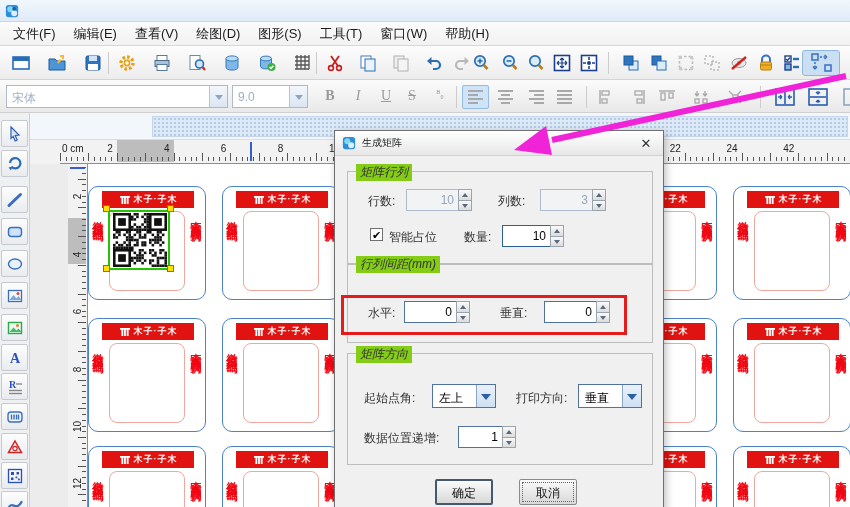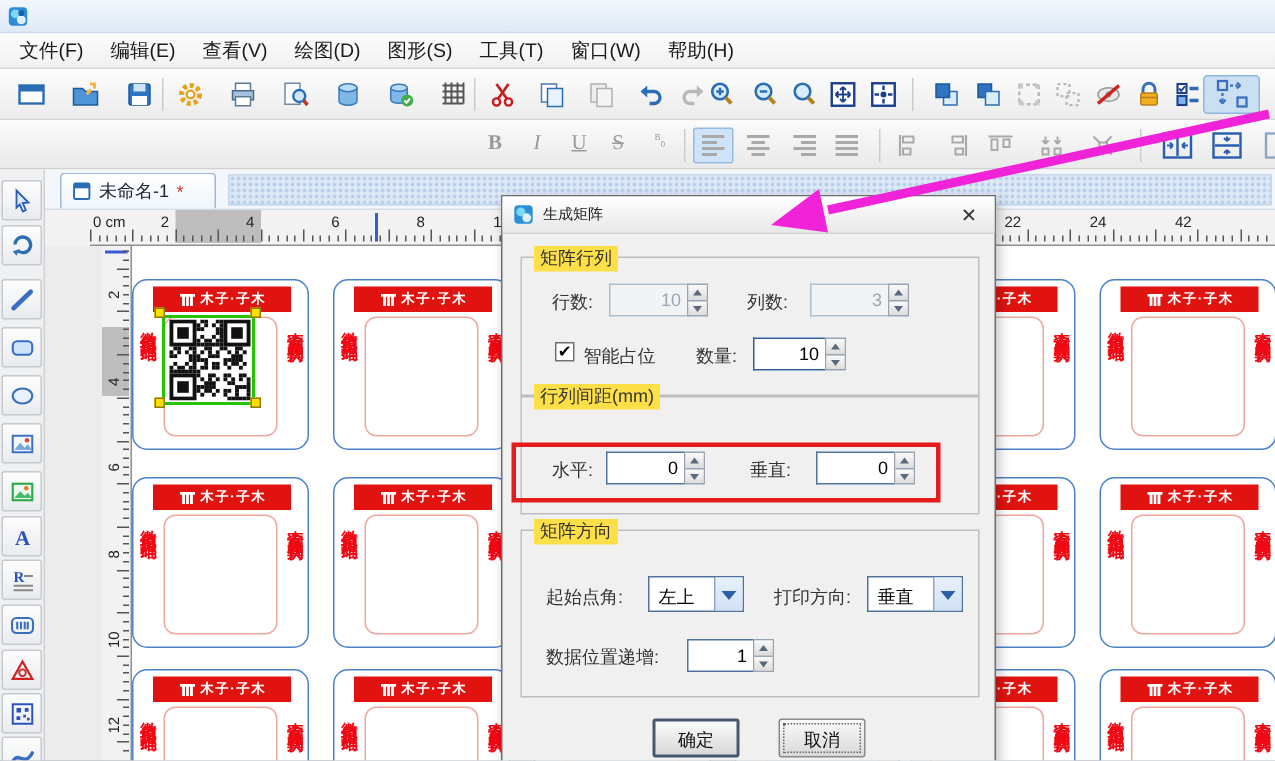--- a/index.html
+++ b/index.html
@@ -73,21 +73,21 @@
   .handle { position:absolute; width:7px; height:7px; background:#ffe000; border:1px solid #8a7a00; }
   .qr { position:absolute; left:23px; top:26px; }
   
   .dialog { position:absolute; left:334px; top:130px; width:330px; height:380px; background:#f0f0f0;
     border:1px solid #6f6f6f; box-shadow:2px 3px 8px rgba(0,0,0,.25); z-index:30; }
   .dtitle { position:absolute; left:0; top:0; right:0; height:25px; background:linear-gradient(#ffffff,#e7e7e7);
     border-bottom:1px solid #d2d2d2; display:flex; align-items:center; gap:6px; padding-left:7px; }
   .dtitle .dtext { font-size:10px; color:#222; }
   .dclose { position:absolute; right:8px; top:4px; width:18px; height:18px; text-align:center; font-size:13px; color:#333; line-height:18px; }
   .grp { position:absolute; left:12px; width:306px; border:1px solid #bdbdbd; }
-  .grp .legend { position:absolute; top:-8px; left:8px; background:#fde047; padding:0 4px; font-size:12px; color:#333; }
+  .grp .legend { position:absolute; top:-8px; left:8px; background:#84cc16; padding:0 4px; font-size:12px; color:#333;font-style:italic; }
   .dlabel { position:absolute; font-size:12px; color:#333; }
   .spin { position:absolute; height:22px; display:flex; }
   .spin .val { width:calc(100% - 14px); background:#fff; border:1px solid #52729e; border-right:none; font-size:12px; color:#000; text-align:right; padding:3px 4px 0 0; }
   .spin .btns { width:14px; display:flex; flex-direction:column; border:1px solid #9aa4b0; }
   .sb { flex:1; background:linear-gradient(#fafafa,#dcdcdc); position:relative; }
   .sb + .sb { border-top:1px solid #9aa4b0; }
   .sb.up::after { content:""; position:absolute; left:3px; top:3px; border:3px solid transparent; border-bottom:4px solid #5a6a7a; border-top:none; }
   .sb.dn::after { content:""; position:absolute; left:3px; top:3px; border:3px solid transparent; border-top:4px solid #5a6a7a; border-bottom:none; }
   .spin.dis .val { background:#f1f3f5; color:#9aa6b8; border-color:#aebccd; }
   .cb { position:absolute; width:13px; height:13px; background:#fff; border:1px solid #707070; font-size:11px; line-height:12px; text-align:center; color:#000; }
@@ -313,20 +313,28 @@
           <rect x="17" y="13" width="6" height="6" fill="none" stroke="#3a6fc0" stroke-width="1.5"></rect>
           <path d="M12 5 h7" stroke="#3a6fc0" stroke-width="1.5" stroke-dasharray="2 1.5"></path>
           <path d="M19 5 l-2.5-2 M19 5 l-2.5 2" stroke="#3a6fc0" stroke-width="1.4" fill="none"></path>
           <path d="M7 10 v7" stroke="#3a6fc0" stroke-width="1.5" stroke-dasharray="2 1.5"></path>
           <path d="M7 17 l-2-2.5 M7 17 l2-2.5" stroke="#3a6fc0" stroke-width="1.4" fill="none"></path>
         </svg>
       </div>
   </div>
 
   <div class="toolbar2">
+    <div class="combo2" style="left:6px; width:222px">
+      <div class="cv">宋体</div>
+      <div class="ca"></div>
+    </div>
+    <div class="combo2" style="left:232px; width:76px">
+      <div class="cv">9.0</div>
+      <div class="ca"></div>
+    </div>
     <div class="fmtletter" style="left:318px; font-weight:bold">B</div>
     <div class="fmtletter" style="left:346px; font-style:italic">I</div>
     <div class="fmtletter" style="left:374px; text-decoration:underline">U</div>
     <div class="fmtletter" style="left:400px; text-decoration:line-through">S</div>
     <div class="fmtletter" style="left:428px; font-size:10px">ᴮ₀</div>
     <div class="tsep" style="left:456px"></div>
     <div class="alignbtn on" style="left:462px">
         <i style="width:15px"></i>
         <i style="width:10px"></i>
         <i style="width:15px"></i>
@@ -484,28 +492,20 @@
         </svg>
       </div>
     <div class="pbtn" style="top:378px">
         <svg width="18" height="18" viewBox="0 0 18 18">
           <path d="M2.5 12 C6 4, 10 16, 15.5 6" fill="none" stroke="#3a6fc0" stroke-width="2.4" stroke-linecap="round"></path>
         </svg>
       </div>
   </div>
 
   <div class="tabbar">
-    <div class="doctab">
-      <svg width="13" height="13" viewBox="0 0 14 14">
-          <rect x="1.5" y="1.5" width="11" height="11" rx="1" fill="#fff" stroke="#2a6db5" stroke-width="1.4"></rect>
-          <rect x="1.5" y="1.5" width="11" height="3.4" fill="#2a6db5"></rect>
-        </svg>
-      <span>未命名-1</span>
-      <span class="mod">*</span>
-    </div>
     <div class="tabstrip"></div>
   </div>
 
   <div class="rl-corner"></div>
   <div class="rl-gutter"></div>
   <div class="hruler" id="hruler">
     <div class="hhl" style="left:57px; width:57px"></div>
     <span class="num" style="left:2px; top:3px">0 cm</span>
     <div class="hmark" style="left:190px"></div>
   <div class="htick" style="left: 0px; height: 8px;"></div>

